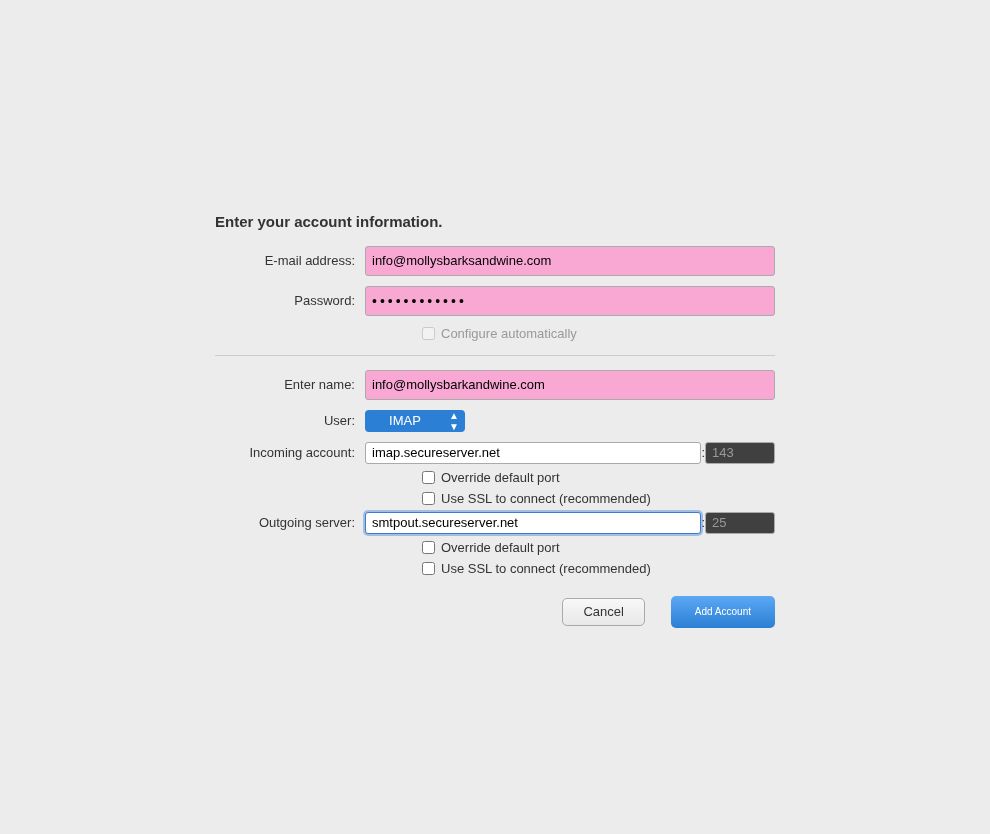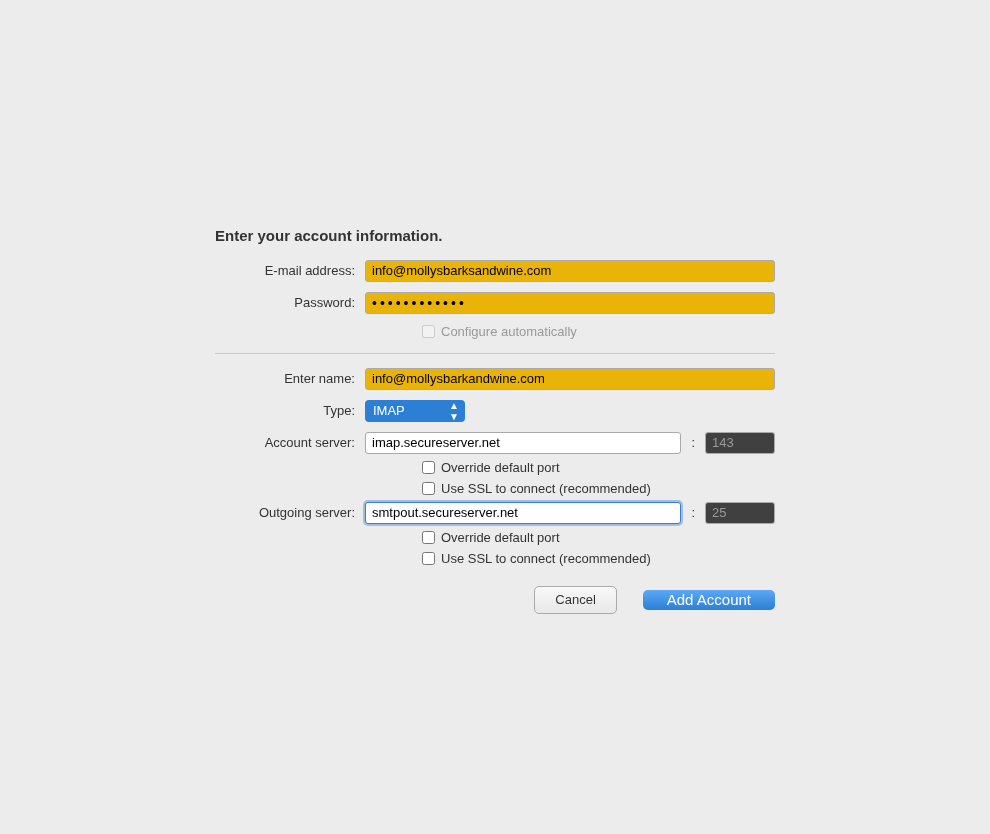--- a/index.html
+++ b/index.html
@@ -43,26 +43,26 @@
       text-align: right;
       width: 150px;
       padding-right: 10px;
       font-size: 13px;
       color: #333;
       flex-shrink: 0;
     }
 
     .form-input {
       flex: 1;
-      height: 22px;
+      height: 30px;
       border: 1px solid #aaa;
       border-radius: 3px;
       padding: 2px 6px;
       font-size: 13px;
-      background: #eab308;
+      background: #f9a8d4;
       outline: none;
     }
 
     .password-input {
       letter-spacing: 3px;
       font-size: 14px;
     }
 
     .checkbox-row {
       display: flex;
@@ -89,21 +89,21 @@
 
     .divider {
       height: 1px;
       background-color: #ccc;
       margin: 14px 0 14px 0;
     }
 
     .server-row {
       display: flex;
       align-items: center;
-      gap: 10px;
+      gap: 0;
       flex: 1;
     }
 
     .server-input {
       flex: 1;
       height: 22px;
       border: 1px solid #aaa;
       border-radius: 3px;
       padding: 2px 6px;
       font-size: 13px;
@@ -144,20 +144,21 @@
       border-radius: 4px;
       padding: 0 28px 0 8px;
       font-size: 13px;
       background: #2b7fd4;
       color: white;
       outline: none;
       appearance: none;
       -webkit-appearance: none;
       cursor: pointer;
       min-width: 100px;
+      text-align: center;
     }
 
     .select-arrows {
       position: absolute;
       right: 6px;
       top: 50%;
       transform: translateY(-50%);
       pointer-events: none;
       color: white;
       font-size: 10px;
@@ -181,26 +182,26 @@
       border: 1px solid #aaa;
       border-radius: 5px;
       background: linear-gradient(to bottom, #f8f8f8, #e8e8e8);
       font-size: 13px;
       color: #333;
       cursor: pointer;
       outline: none;
     }
 
     .btn-add {
-      height: 20px;
+      height: 32px;
       padding: 0 24px;
       border: none;
       border-radius: 5px;
       background: linear-gradient(to bottom, #5ca8f5, #2b7fd4);
-      font-size: 15px;
+      font-size: 10px;
       color: white;
       cursor: pointer;
       outline: none;
       font-weight: 500;
     }
 
     .form-row-server {
       display: flex;
       align-items: center;
       margin-bottom: 6px;
@@ -229,35 +230,35 @@
   </div>
 
   <div class="divider"></div>
 
   <div class="form-row">
     <label class="form-label">Enter name:</label>
     <input class="form-input" type="text" value="info@mollysbarkandwine.com" style="">
   </div>
 
   <div class="form-row">
-    <label class="form-label">Type:</label>
+    <label class="form-label">User:</label>
     <div class="select-wrapper">
       <select class="type-select">
         <option value="IMAP">IMAP</option>
         <option value="POP">POP</option>
       </select>
       <div class="select-arrows">
         <span>▲</span>
         <span>▼</span>
       </div>
     </div>
   </div>
 
   <div class="form-row-server">
-    <label class="form-label">Account server:</label>
+    <label class="form-label">Incoming account:</label>
     <div class="server-row">
       <input class="server-input" type="text" value="imap.secureserver.net" style="">
       <span class="colon">:</span>
       <input class="port-input" type="text" value="143" style="">
     </div>
   </div>
 
   <div class="checkbox-row">
     <input type="checkbox" id="incoming-override" style="">
     <label for="incoming-override" class="checkbox-label active">Override default port</label>

